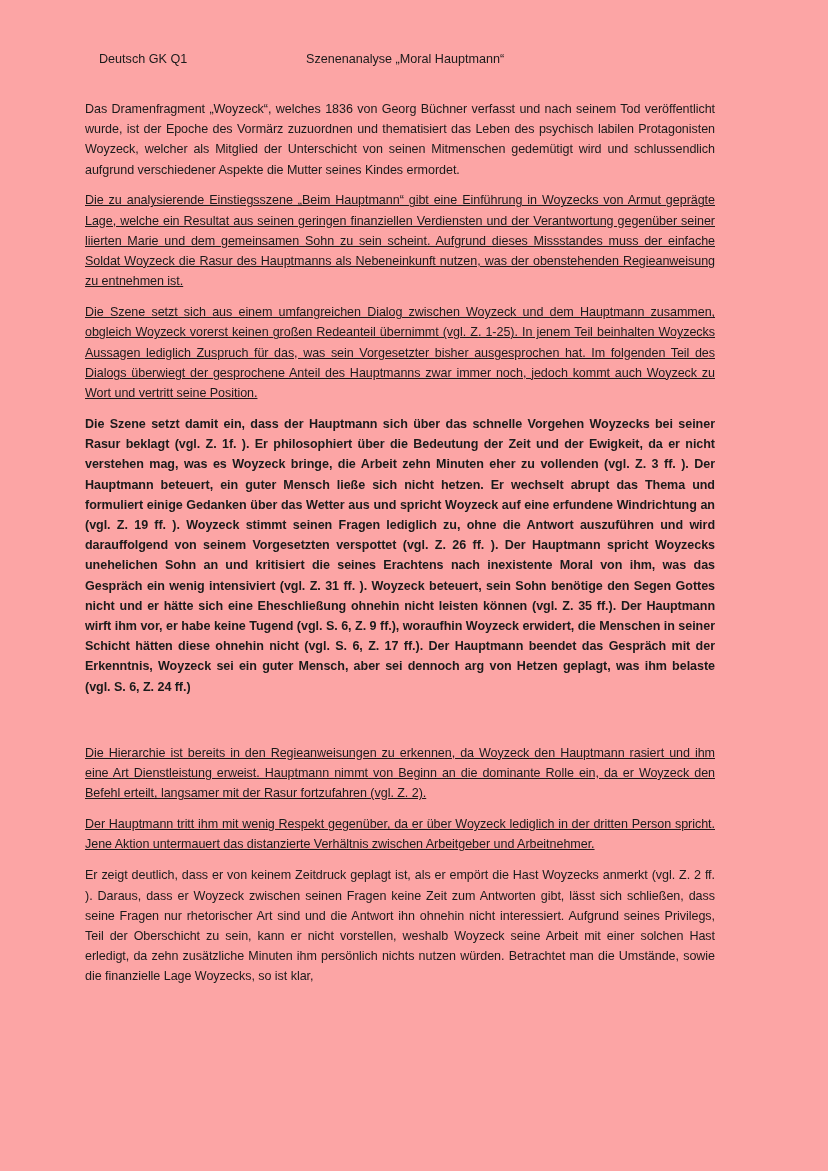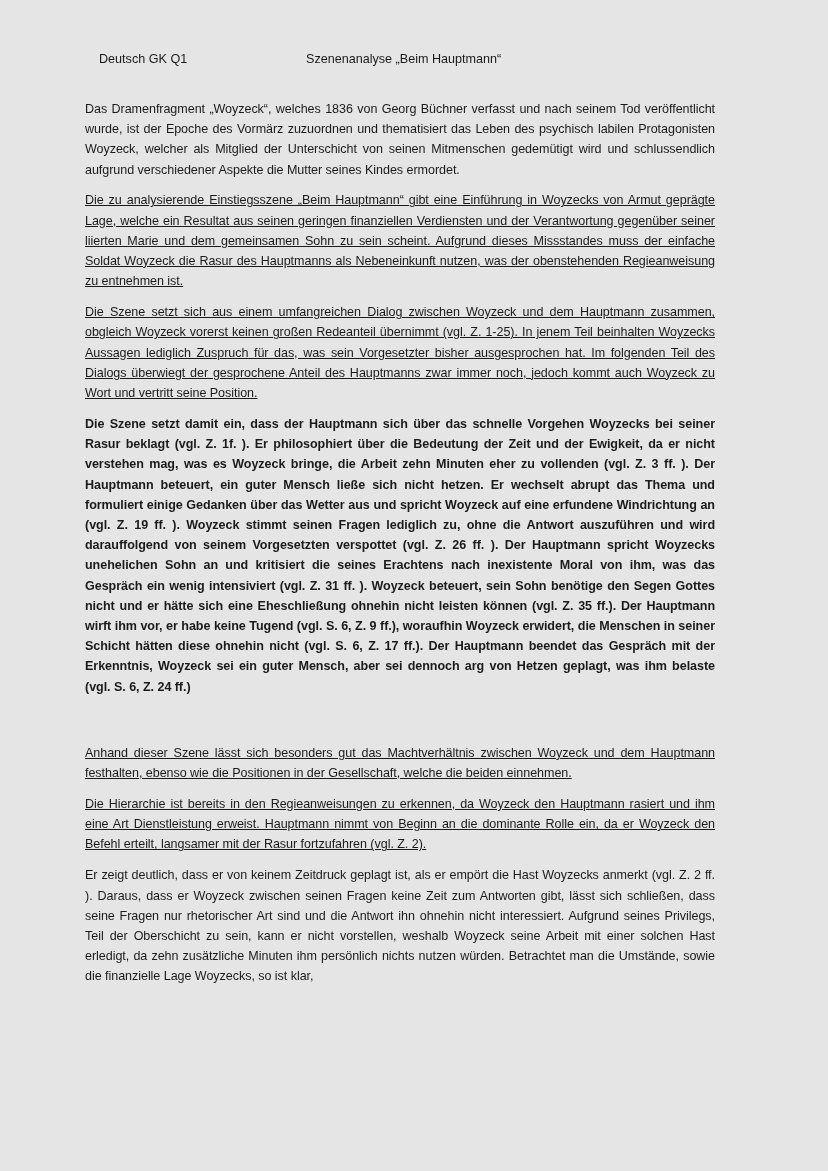--- a/index.html
+++ b/index.html
@@ -1,19 +1,19 @@
 <!DOCTYPE html>
 <html><head>
 <meta charset="utf-8">
 <style>
   html, body { margin: 0; padding: 0; background: #ffffff; }
   body { width: 828px; height: 1171px; overflow: hidden; position: relative; }
   .page {
     position: absolute; left: 0; top: 0; width: 828px; height: 1171px;
-    background: #e5e5e5; color: #1a1a1a;
+    background: #fca5a5; color: #1a1a1a;
     font-family: "Liberation Sans", sans-serif;
   }
   .header {
     position: absolute; top: 51px; left: 99px; width: 630px;
     font-size: 12.6px; line-height: 16px; color: #1a1a1a;
   }
   .header .left { position: absolute; left: 0; top: 0; white-space: nowrap; }
   .header .center { position: absolute; left: 207px; top: 0; white-space: nowrap; }
   .content {
     position: absolute; left: 85px; top: 99px; width: 630px;
@@ -26,25 +26,25 @@
   .p1 { margin-bottom: 10.5px !important; }
   .gap-std { margin-bottom: 10.8px !important; text-decoration: underline; }
   .gap-big { margin-bottom: 46px !important; font-weight: bold; }
 </style>
 </head>
 <body>
 
 <div class="page">
   <div class="header">
     <span class="left">Deutsch GK Q1</span>
-    <span class="center">Szenenanalyse „Beim Hauptmann“</span>
+    <span class="center">Szenenanalyse „Moral Hauptmann“</span>
   </div>
 
   <div class="content">
     <p class="p1">Das Dramenfragment „Woyzeck“, welches 1836 von Georg Büchner verfasst und nach seinem Tod veröffentlicht wurde, ist der Epoche des Vormärz zuzuordnen und thematisiert das Leben des psychisch labilen Protagonisten Woyzeck, welcher als Mitglied der Unterschicht von seinen Mitmenschen gedemütigt wird und schlussendlich aufgrund verschiedener Aspekte die Mutter seines Kindes ermordet.</p>
     <p class="gap-std">Die zu analysierende Einstiegsszene „Beim Hauptmann“ gibt eine Einführung in Woyzecks von Armut geprägte Lage, welche ein Resultat aus seinen geringen finanziellen Verdiensten und der Verantwortung gegenüber seiner liierten Marie und dem gemeinsamen Sohn zu sein scheint. Aufgrund dieses Missstandes muss der einfache Soldat Woyzeck die Rasur des Hauptmanns als Nebeneinkunft nutzen, was der obenstehenden Regieanweisung zu entnehmen ist.</p>
     <p class="gap-std">Die Szene setzt sich aus einem umfangreichen Dialog zwischen Woyzeck und dem Hauptmann zusammen, obgleich Woyzeck vorerst keinen großen Redeanteil übernimmt (vgl. Z. 1-25). In jenem Teil beinhalten Woyzecks Aussagen lediglich Zuspruch für das, was sein Vorgesetzter bisher ausgesprochen hat. Im folgenden Teil des Dialogs überwiegt der gesprochene Anteil des Hauptmanns zwar immer noch, jedoch kommt auch Woyzeck zu Wort und vertritt seine Position.</p>
     <p class="gap-big">Die Szene setzt damit ein, dass der Hauptmann sich über das schnelle Vorgehen Woyzecks bei seiner Rasur beklagt (vgl. Z. 1f. ). Er philosophiert über die Bedeutung der Zeit und der Ewigkeit, da er nicht verstehen mag, was es Woyzeck bringe, die Arbeit zehn Minuten eher zu vollenden (vgl. Z. 3 ff. ).  Der Hauptmann beteuert, ein guter Mensch ließe sich nicht hetzen. Er wechselt abrupt das Thema und formuliert einige Gedanken über das Wetter aus und spricht Woyzeck auf eine erfundene Windrichtung an (vgl. Z. 19 ff. ). Woyzeck stimmt seinen Fragen lediglich zu, ohne die Antwort auszuführen und wird darauffolgend von seinem Vorgesetzten verspottet (vgl. Z. 26 ff. ). Der Hauptmann spricht Woyzecks unehelichen Sohn an und kritisiert die seines Erachtens nach inexistente Moral von ihm, was das Gespräch ein wenig intensiviert (vgl. Z. 31 ff. ). Woyzeck beteuert, sein Sohn benötige den Segen Gottes nicht und er hätte sich eine Eheschließung ohnehin nicht leisten können (vgl. Z. 35 ff.). Der Hauptmann wirft ihm vor, er habe keine Tugend (vgl. S. 6, Z. 9 ff.), woraufhin Woyzeck erwidert, die Menschen in seiner Schicht hätten diese ohnehin nicht (vgl. S. 6, Z. 17 ff.). Der Hauptmann beendet das Gespräch mit der Erkenntnis, Woyzeck sei ein guter Mensch, aber sei dennoch arg von Hetzen geplagt, was ihm belaste (vgl. S. 6, Z. 24 ff.)</p>
-    <p class="gap-std">Anhand dieser Szene lässt sich besonders gut das Machtverhältnis zwischen Woyzeck und dem Hauptmann festhalten, ebenso wie die Positionen in der Gesellschaft, welche die beiden einnehmen.</p>
     <p class="gap-std">Die Hierarchie ist bereits in den Regieanweisungen zu erkennen, da Woyzeck den Hauptmann rasiert und ihm eine Art Dienstleistung erweist. Hauptmann nimmt von Beginn an die dominante Rolle ein, da er Woyzeck den Befehl erteilt, langsamer mit der Rasur fortzufahren (vgl. Z. 2).</p>
+    <p class="gap-std">Der Hauptmann tritt ihm mit wenig Respekt gegenüber, da er über Woyzeck lediglich in der dritten Person spricht. Jene Aktion untermauert das distanzierte Verhältnis zwischen Arbeitgeber und Arbeitnehmer.</p>
     <p>Er zeigt deutlich, dass er von keinem Zeitdruck geplagt ist, als er empört die Hast Woyzecks anmerkt (vgl. Z. 2 ff. ). Daraus, dass er Woyzeck zwischen seinen Fragen keine Zeit zum Antworten gibt, lässt sich schließen, dass seine Fragen nur rhetorischer Art sind und die Antwort ihn ohnehin nicht interessiert. Aufgrund seines Privilegs, Teil der Oberschicht zu sein, kann er nicht vorstellen, weshalb Woyzeck seine Arbeit mit einer solchen Hast erledigt, da zehn zusätzliche Minuten ihm persönlich nichts nutzen würden. Betrachtet man die Umstände, sowie die finanzielle Lage Woyzecks, so ist klar,</p>
   </div>
 </div>
 
 </body></html>

